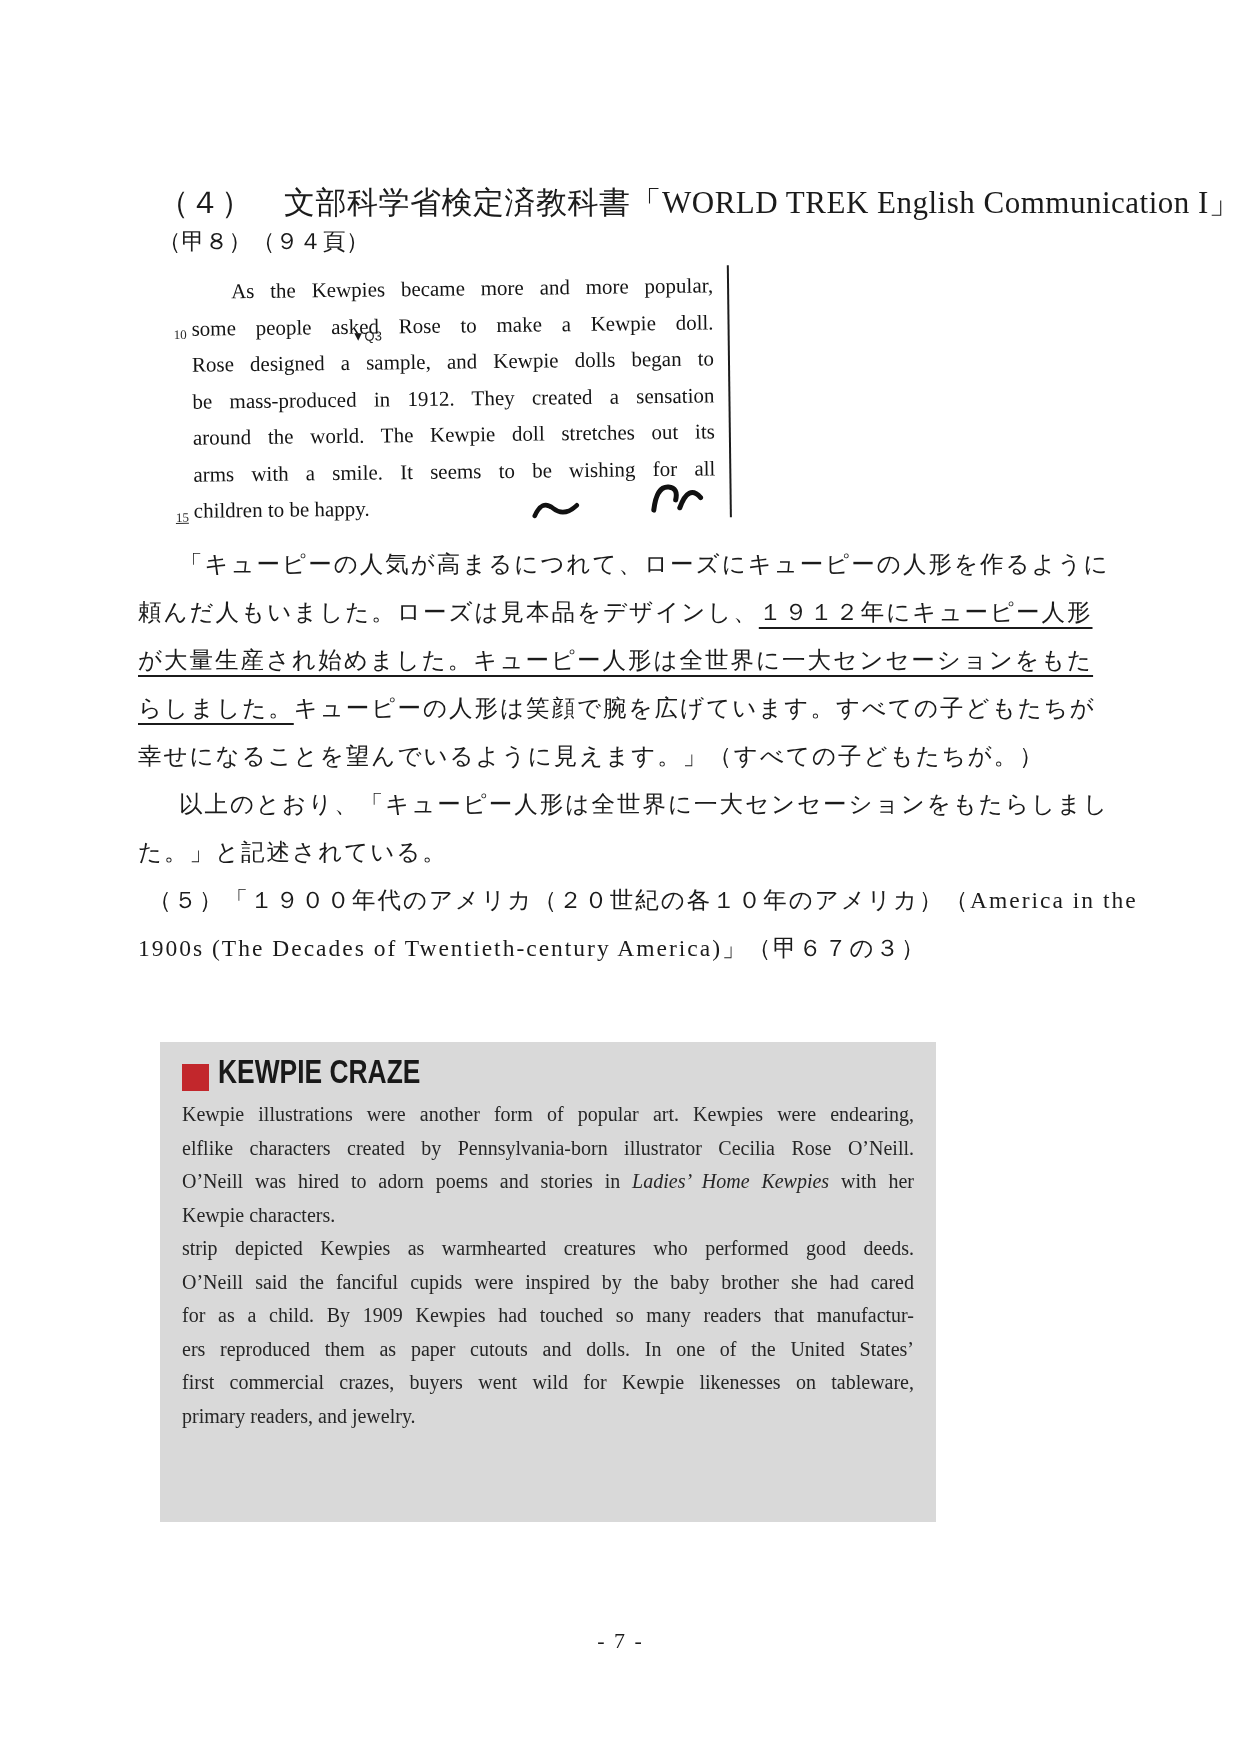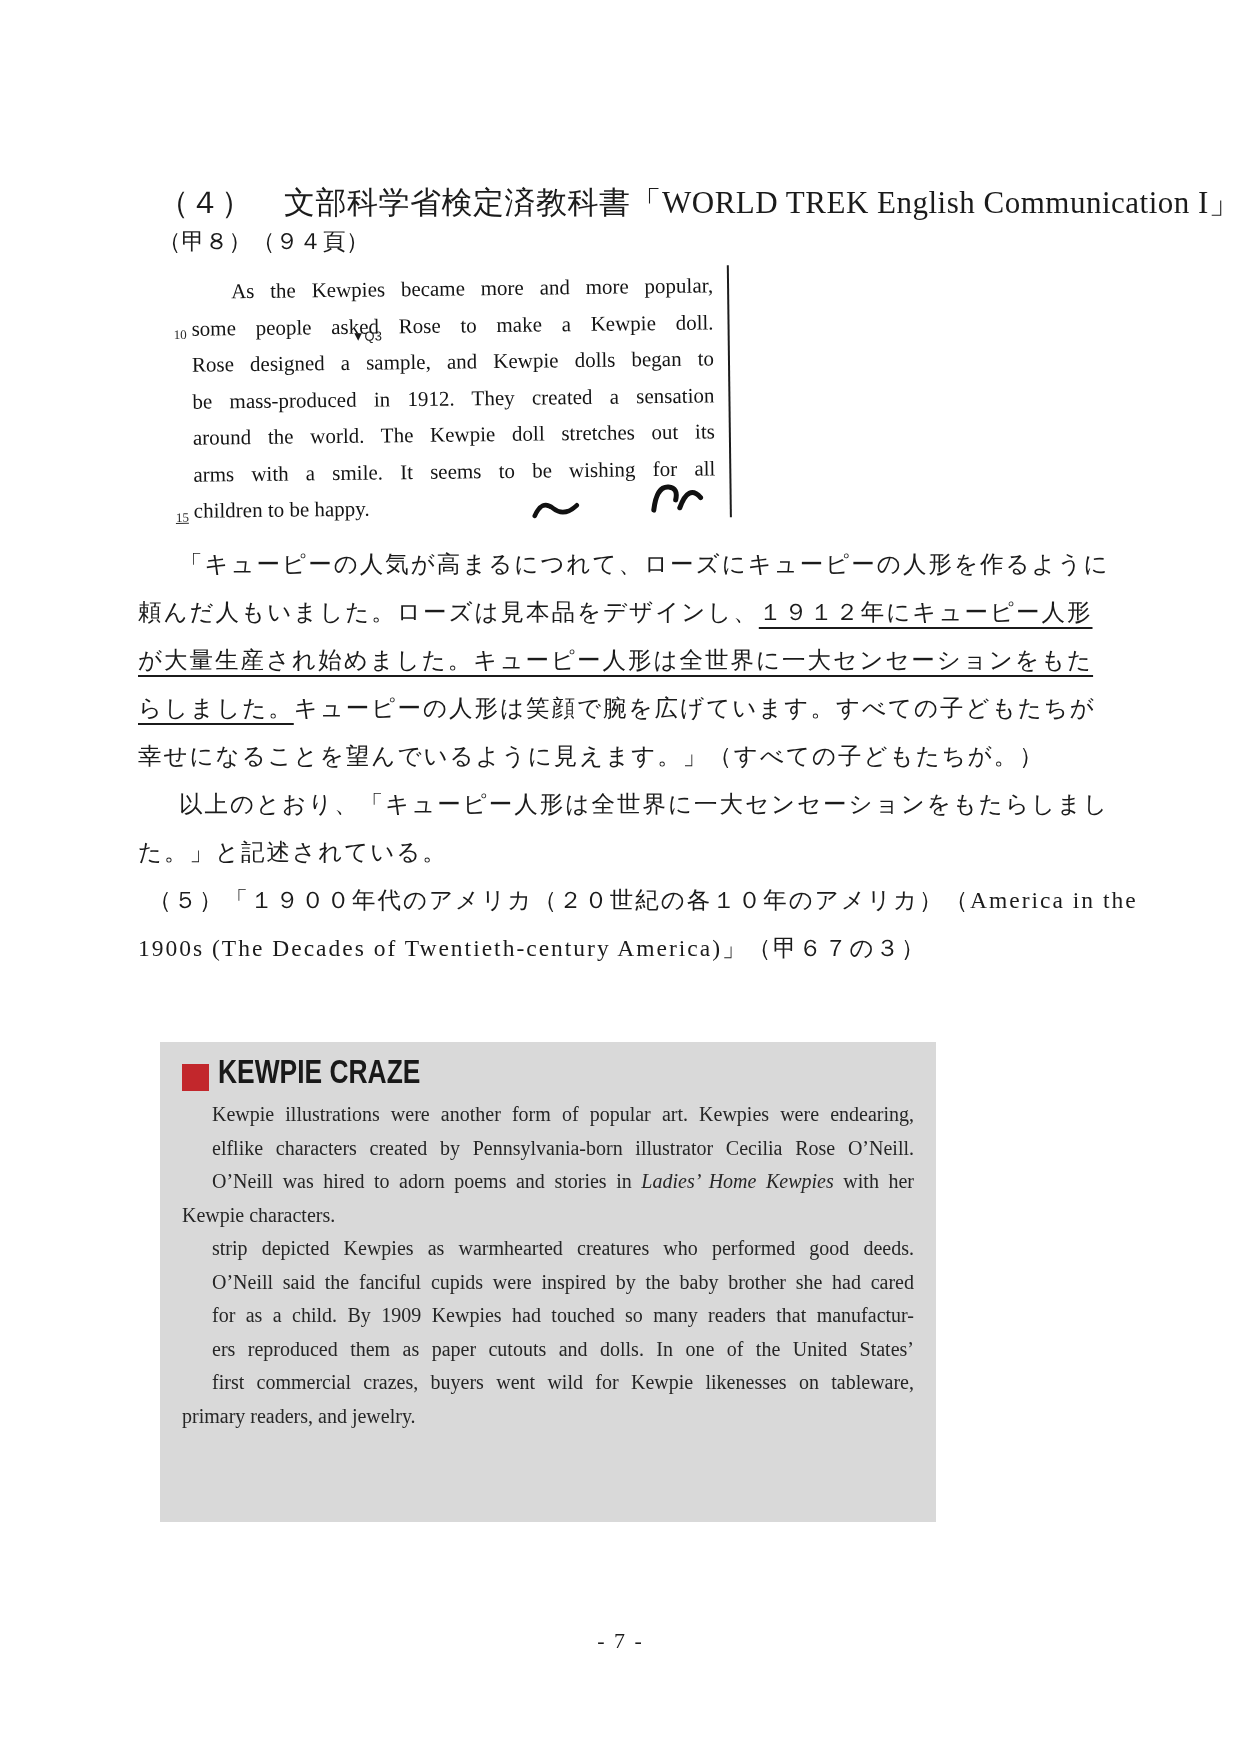--- a/index.html
+++ b/index.html
@@ -37,21 +37,21 @@
   .kbox{position:absolute;left:160px;top:1042px;width:776px;height:480px;background:#d9d9d9;}
   .ktitle-row{position:absolute;left:22px;top:15px;height:34px;display:flex;align-items:flex-end;}
   .redsq{width:27px;height:27px;background:#c2272c;display:inline-block;flex:0 0 auto;}
   .ktitle{
     font-family:"Liberation Sans","DejaVu Sans",sans-serif;font-weight:900;font-size:33px;
     color:#191919;transform:scaleX(0.8);transform-origin:left center;white-space:nowrap;
     letter-spacing:0px;margin-left:9px;
   }
   .kbody{position:absolute;left:22px;top:56px;width:732px;font-size:20px;color:#262626;}
   .kline{line-height:33.5px;height:33.5px;white-space:normal;}
-  .kline.just{text-align:justify;text-align-last:justify;margin-left:30px;}
+  .kline.just{text-align:justify;text-align-last:justify;}
   .kline.pindent{text-indent:24px;}
   .kline em{font-style:italic;}
 
   .footer{position:absolute;left:0;top:1628px;width:100%;text-align:center;font-size:22px;letter-spacing:2px;}
 </style>
 </head>
 <body>
 
 <div>
 

